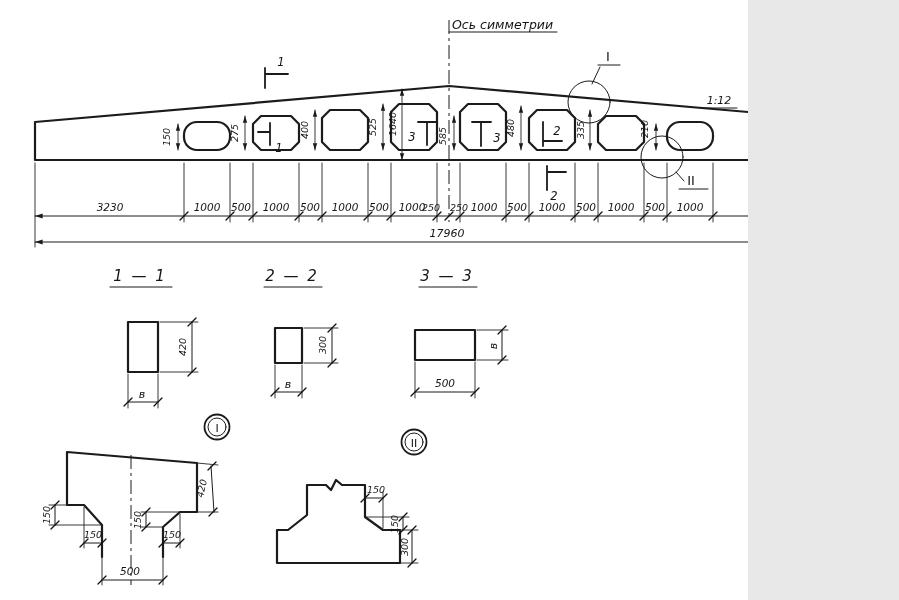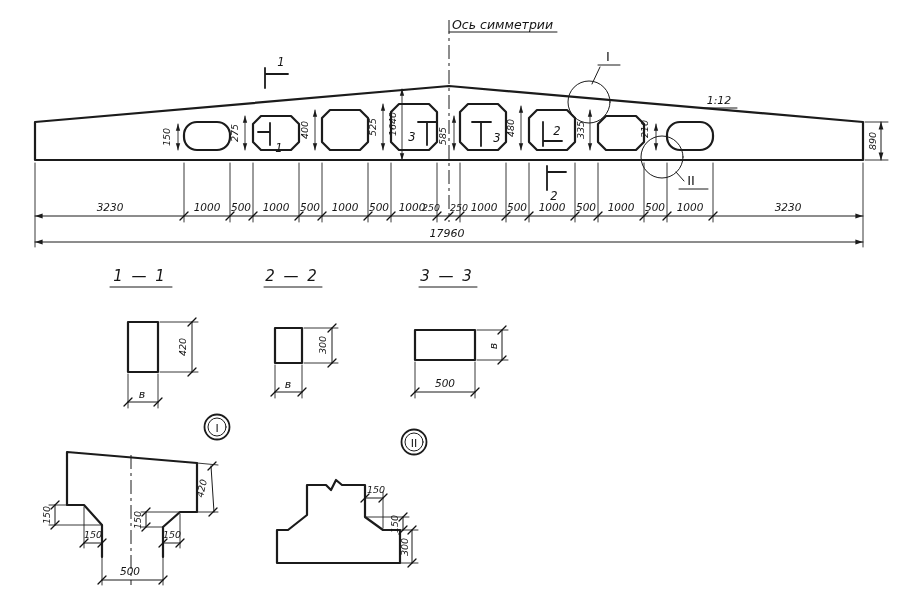--- a/index.html
+++ b/index.html
@@ -1,16 +1,16 @@
 <!DOCTYPE html>
 <html><head>
 <meta charset="utf-8">
 <style>
   html,body{margin:0;padding:0;background:#e8e8e8;}
-  .sheet{position:relative;width:899px;height:600px;background:#ffffff;overflow:hidden;
+  .sheet{position:relative;width:748px;height:600px;background:#ffffff;overflow:hidden;
          font-family:"DejaVu Sans",sans-serif;}
   svg{position:absolute;left:0;top:0;}
   
   .thick{stroke:#1b1b1b;stroke-width:2.2;fill:none;stroke-linecap:round;stroke-linejoin:round;}
   .med{stroke:#1b1b1b;stroke-width:1.8;fill:none;stroke-linecap:round;stroke-linejoin:round;}
   .thin{stroke:#1b1b1b;stroke-width:1;fill:none;stroke-linecap:round;}
   .xthin{stroke:#222;stroke-width:.9;fill:none;stroke-linecap:round;}
   .cl{stroke:#1b1b1b;stroke-width:1;fill:none;stroke-dasharray:14 4 3 4;}
   .tick{stroke:#111;stroke-width:1.3;fill:none;stroke-linecap:round;}
   

